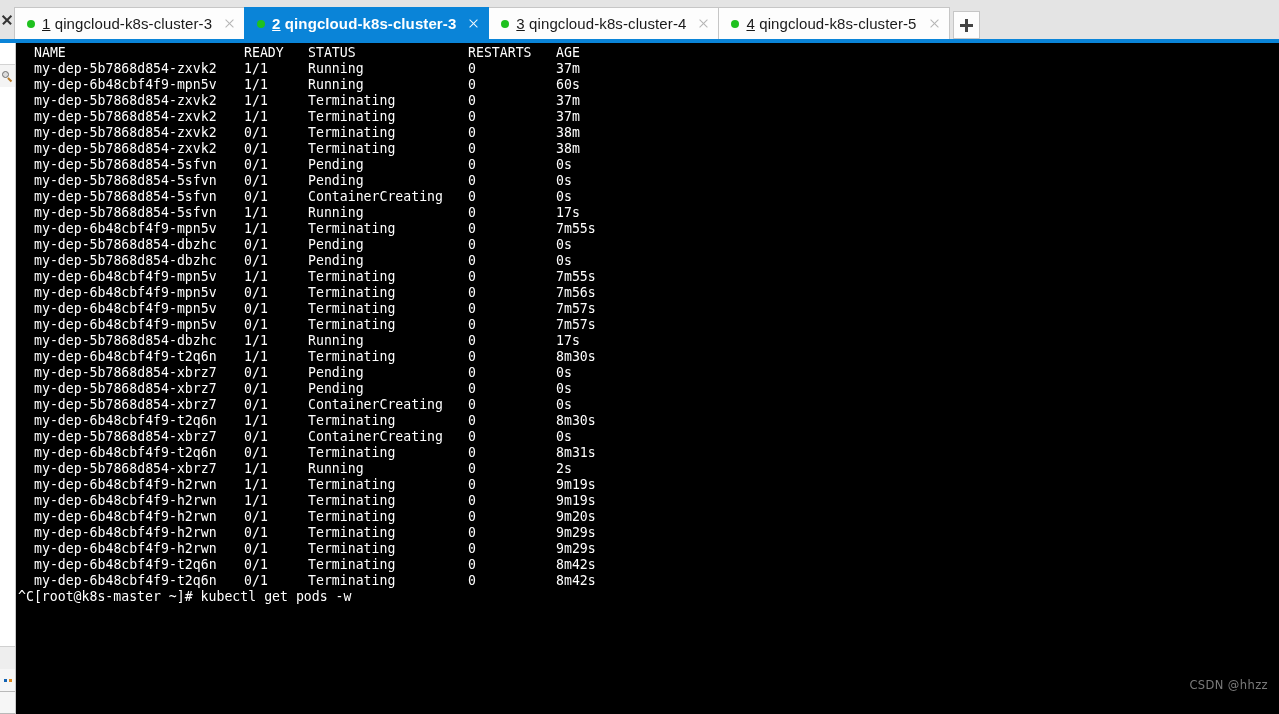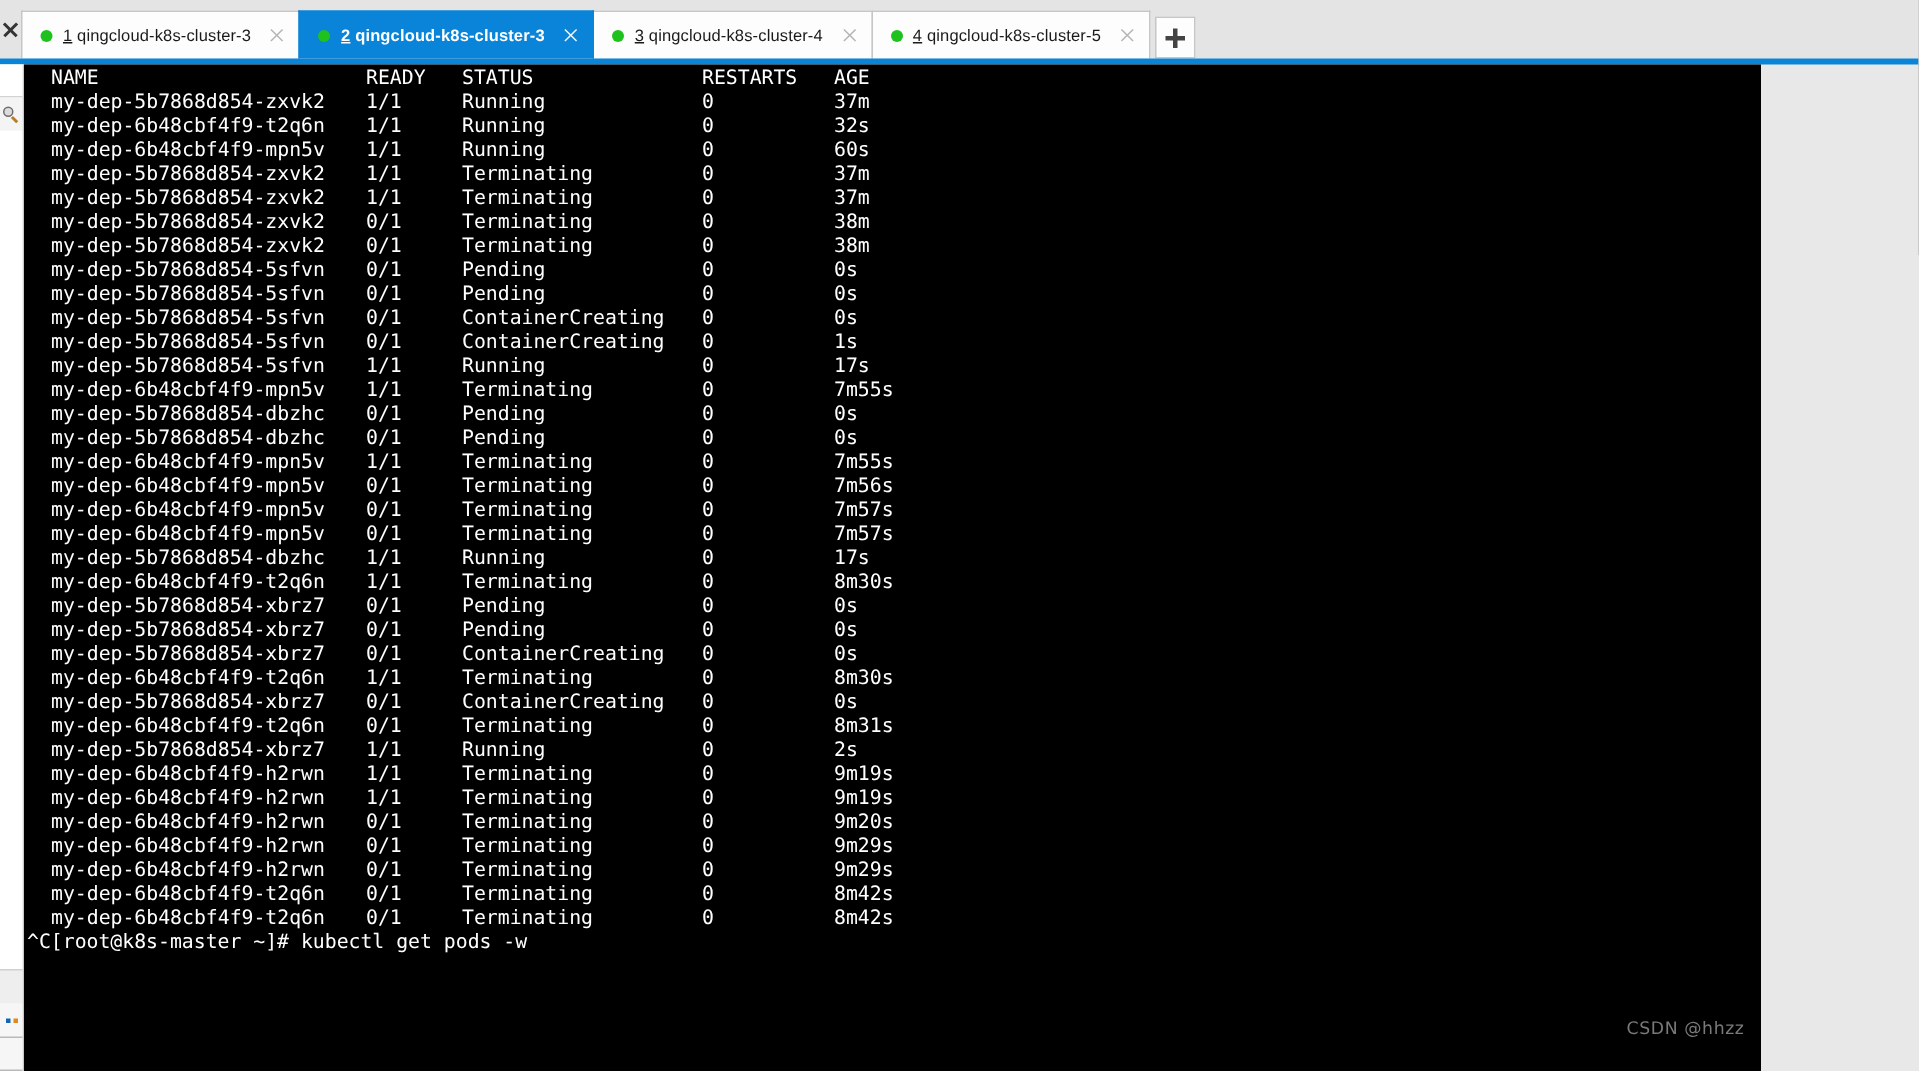--- a/index.html
+++ b/index.html
@@ -60,21 +60,21 @@
   }
   .tab .dot {
     width: 8px;
     height: 8px;
     border-radius: 50%;
     background: #1fc11f;
     margin-right: 7px;
     flex: none;
   }
   .tab .label {
-    font-size: 11px;
+    font-size: 15px;
     color: #1a1a1a;
     letter-spacing: 0.1px;
   }
   .tab.active .label {
     color: #ffffff;
     font-weight: bold;
     text-align: center;
   }
   .tab .label .num {
     text-decoration: underline;
@@ -228,21 +228,21 @@
     width: 3px; height: 3px;
   }
   .dots2 i.b { background: #1464b4; }
   .dots2 i.o { background: #e08a1e; }
 
   
   .terminal {
     position: absolute;
     left: 16px;
     top: 43px;
-    width: 1158px;
+    width: 1263px;
     height: 671px;
     background: #000000;
     overflow: hidden;
   }
   .term-inner {
     position: absolute;
     left: 0;
     top: 0;
     padding: 2px 0 0 2px;
   }
@@ -327,30 +327,28 @@
     </div>
     <div class="sb-btn sb-cell"></div>
     <div class="sb-btn sb-cell"></div>
 
   </div>
 
   <div class="terminal">
     <div class="term-inner" id="term-inner">
         <div class="line pad"><span class="c-name">NAME</span><span class="c-ready">READY</span><span class="c-status">STATUS</span><span class="c-restarts">RESTARTS</span><span class="c-age">AGE</span></div>
         <div class="line pad"><span class="c-name">my-dep-5b7868d854-zxvk2</span><span class="c-ready">1/1</span><span class="c-status">Running</span><span class="c-restarts">0</span><span class="c-age">37m</span></div>
-        <div class="line pad"><span class="c-name">my-dep-6b48cbf4f9-t2q6n</span><span class="c-ready">1/1</span><span class="c-status">Running</span><span class="c-restarts">0</span><span class="c-age">32s</span></div>
         <div class="line pad"><span class="c-name">my-dep-6b48cbf4f9-mpn5v</span><span class="c-ready">1/1</span><span class="c-status">Running</span><span class="c-restarts">0</span><span class="c-age">60s</span></div>
         <div class="line pad"><span class="c-name">my-dep-5b7868d854-zxvk2</span><span class="c-ready">1/1</span><span class="c-status">Terminating</span><span class="c-restarts">0</span><span class="c-age">37m</span></div>
         <div class="line pad"><span class="c-name">my-dep-5b7868d854-zxvk2</span><span class="c-ready">1/1</span><span class="c-status">Terminating</span><span class="c-restarts">0</span><span class="c-age">37m</span></div>
         <div class="line pad"><span class="c-name">my-dep-5b7868d854-zxvk2</span><span class="c-ready">0/1</span><span class="c-status">Terminating</span><span class="c-restarts">0</span><span class="c-age">38m</span></div>
         <div class="line pad"><span class="c-name">my-dep-5b7868d854-zxvk2</span><span class="c-ready">0/1</span><span class="c-status">Terminating</span><span class="c-restarts">0</span><span class="c-age">38m</span></div>
         <div class="line pad"><span class="c-name">my-dep-5b7868d854-5sfvn</span><span class="c-ready">0/1</span><span class="c-status">Pending</span><span class="c-restarts">0</span><span class="c-age">0s</span></div>
         <div class="line pad"><span class="c-name">my-dep-5b7868d854-5sfvn</span><span class="c-ready">0/1</span><span class="c-status">Pending</span><span class="c-restarts">0</span><span class="c-age">0s</span></div>
         <div class="line pad"><span class="c-name">my-dep-5b7868d854-5sfvn</span><span class="c-ready">0/1</span><span class="c-status">ContainerCreating</span><span class="c-restarts">0</span><span class="c-age">0s</span></div>
-        <div class="line pad"><span class="c-name">my-dep-5b7868d854-5sfvn</span><span class="c-ready">0/1</span><span class="c-status">ContainerCreating</span><span class="c-restarts">0</span><span class="c-age">1s</span></div>
         <div class="line pad"><span class="c-name">my-dep-5b7868d854-5sfvn</span><span class="c-ready">1/1</span><span class="c-status">Running</span><span class="c-restarts">0</span><span class="c-age">17s</span></div>
         <div class="line pad"><span class="c-name">my-dep-6b48cbf4f9-mpn5v</span><span class="c-ready">1/1</span><span class="c-status">Terminating</span><span class="c-restarts">0</span><span class="c-age">7m55s</span></div>
         <div class="line pad"><span class="c-name">my-dep-5b7868d854-dbzhc</span><span class="c-ready">0/1</span><span class="c-status">Pending</span><span class="c-restarts">0</span><span class="c-age">0s</span></div>
         <div class="line pad"><span class="c-name">my-dep-5b7868d854-dbzhc</span><span class="c-ready">0/1</span><span class="c-status">Pending</span><span class="c-restarts">0</span><span class="c-age">0s</span></div>
         <div class="line pad"><span class="c-name">my-dep-6b48cbf4f9-mpn5v</span><span class="c-ready">1/1</span><span class="c-status">Terminating</span><span class="c-restarts">0</span><span class="c-age">7m55s</span></div>
         <div class="line pad"><span class="c-name">my-dep-6b48cbf4f9-mpn5v</span><span class="c-ready">0/1</span><span class="c-status">Terminating</span><span class="c-restarts">0</span><span class="c-age">7m56s</span></div>
         <div class="line pad"><span class="c-name">my-dep-6b48cbf4f9-mpn5v</span><span class="c-ready">0/1</span><span class="c-status">Terminating</span><span class="c-restarts">0</span><span class="c-age">7m57s</span></div>
         <div class="line pad"><span class="c-name">my-dep-6b48cbf4f9-mpn5v</span><span class="c-ready">0/1</span><span class="c-status">Terminating</span><span class="c-restarts">0</span><span class="c-age">7m57s</span></div>
         <div class="line pad"><span class="c-name">my-dep-5b7868d854-dbzhc</span><span class="c-ready">1/1</span><span class="c-status">Running</span><span class="c-restarts">0</span><span class="c-age">17s</span></div>
         <div class="line pad"><span class="c-name">my-dep-6b48cbf4f9-t2q6n</span><span class="c-ready">1/1</span><span class="c-status">Terminating</span><span class="c-restarts">0</span><span class="c-age">8m30s</span></div>

